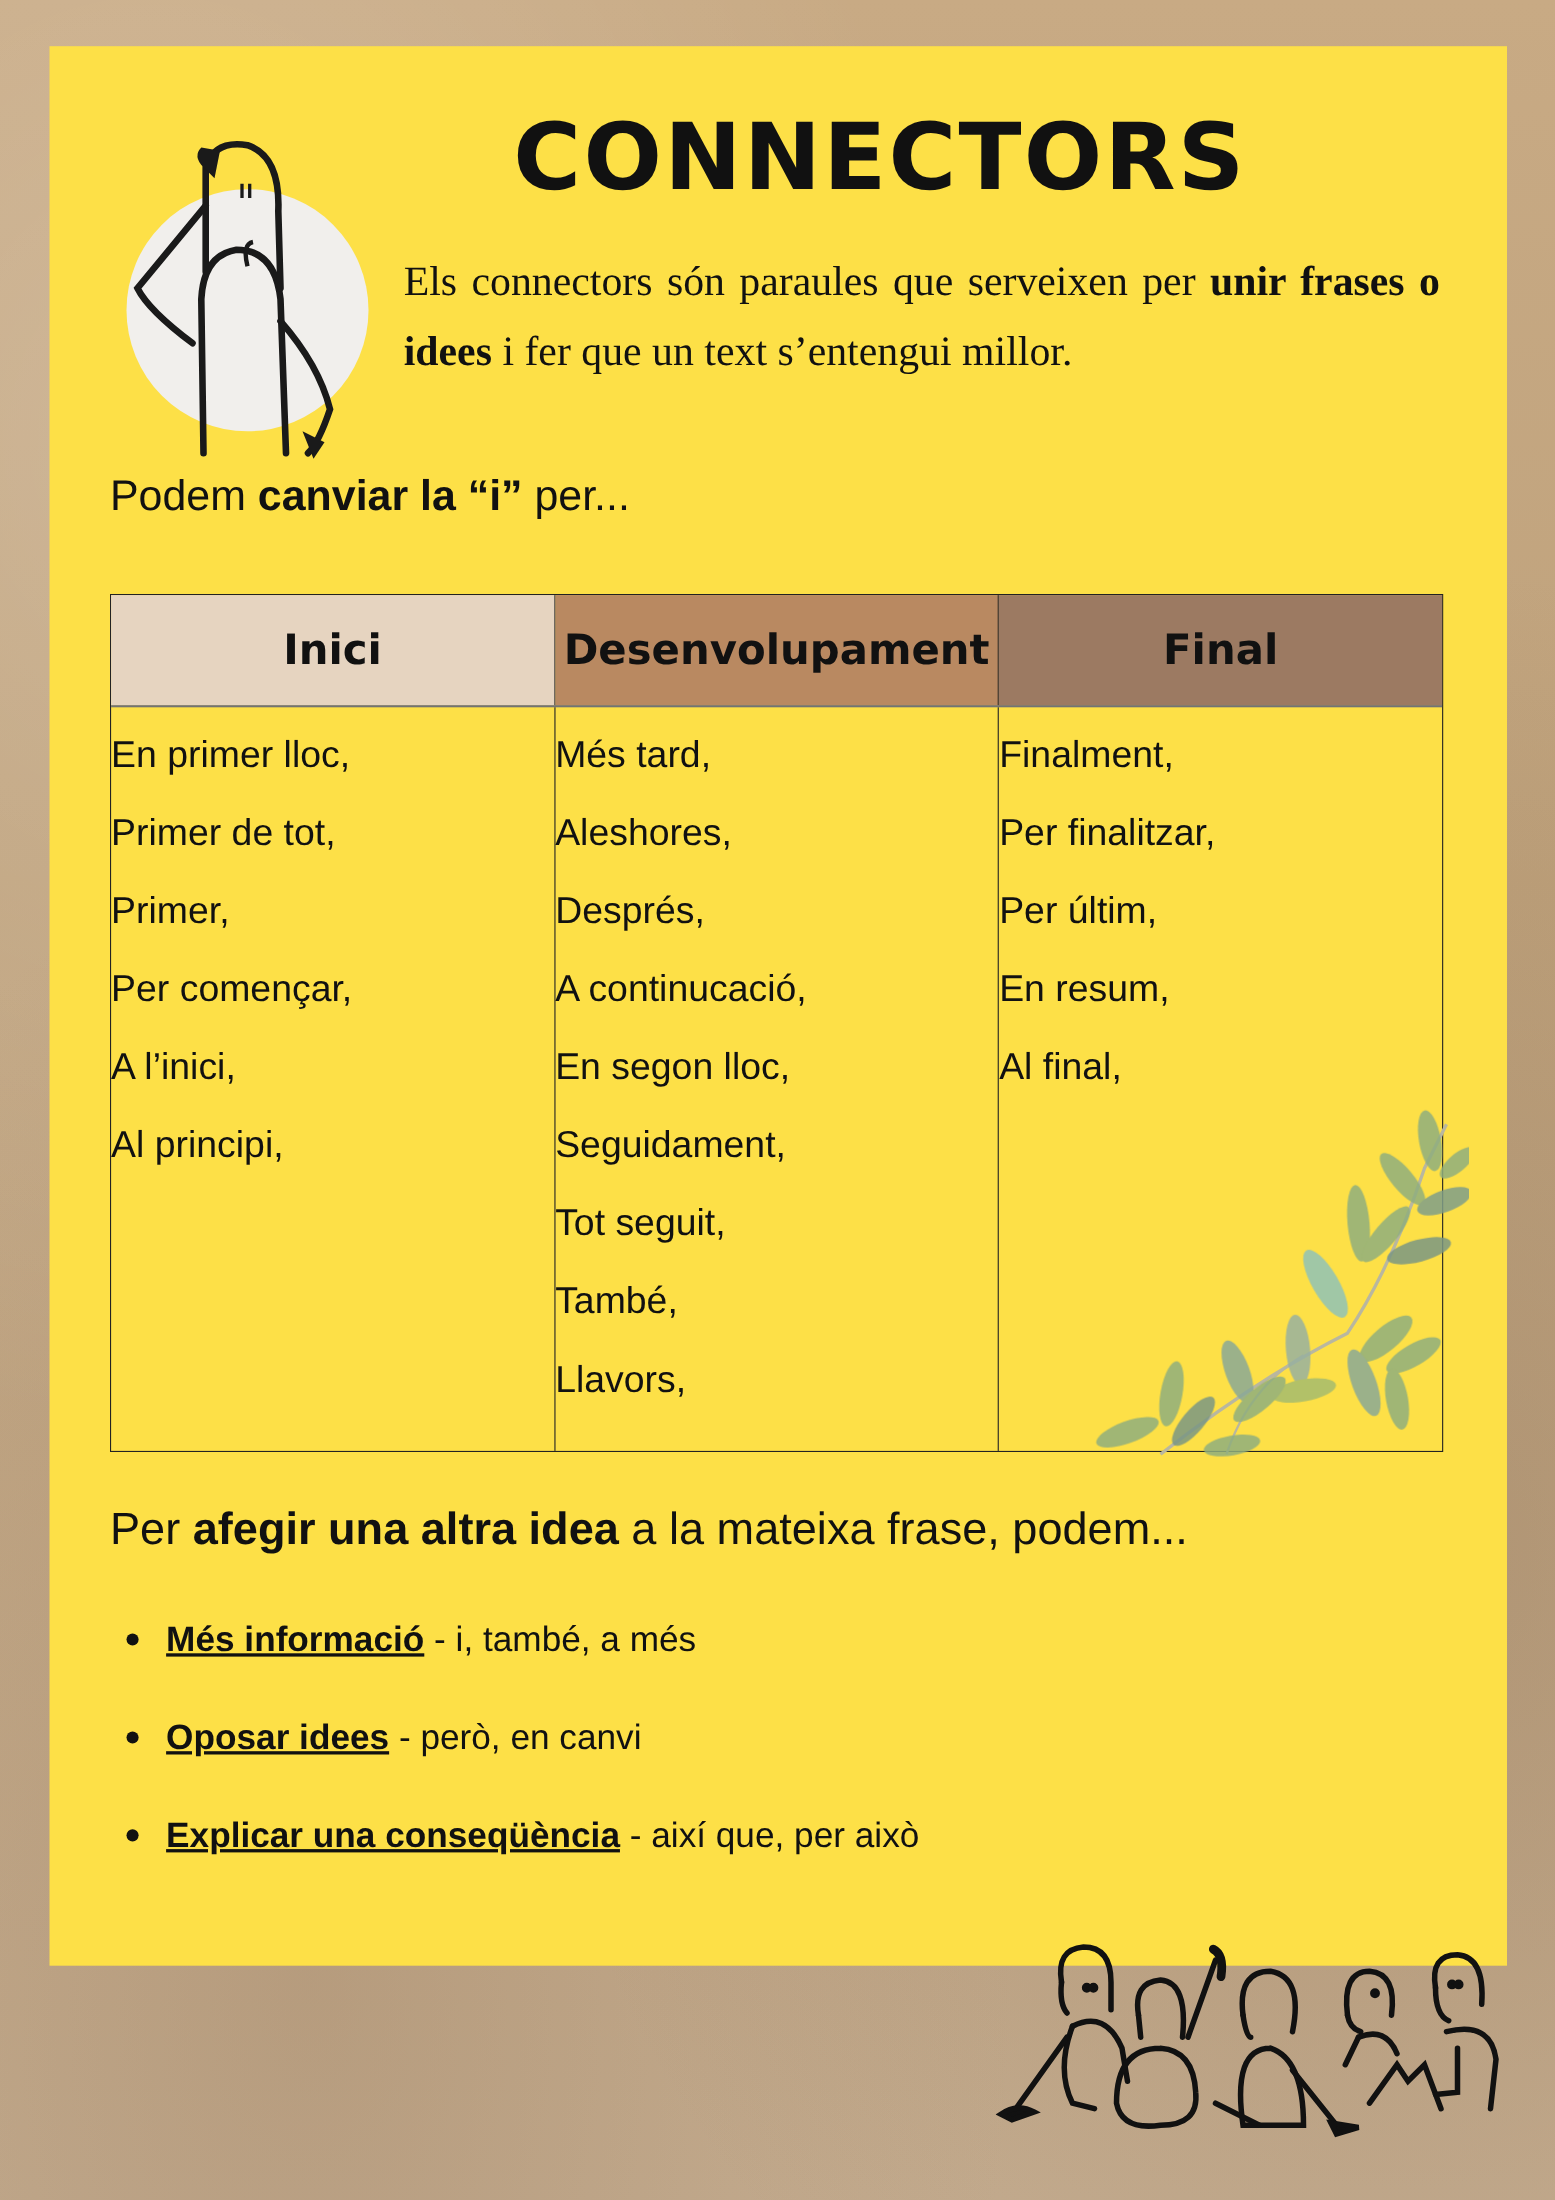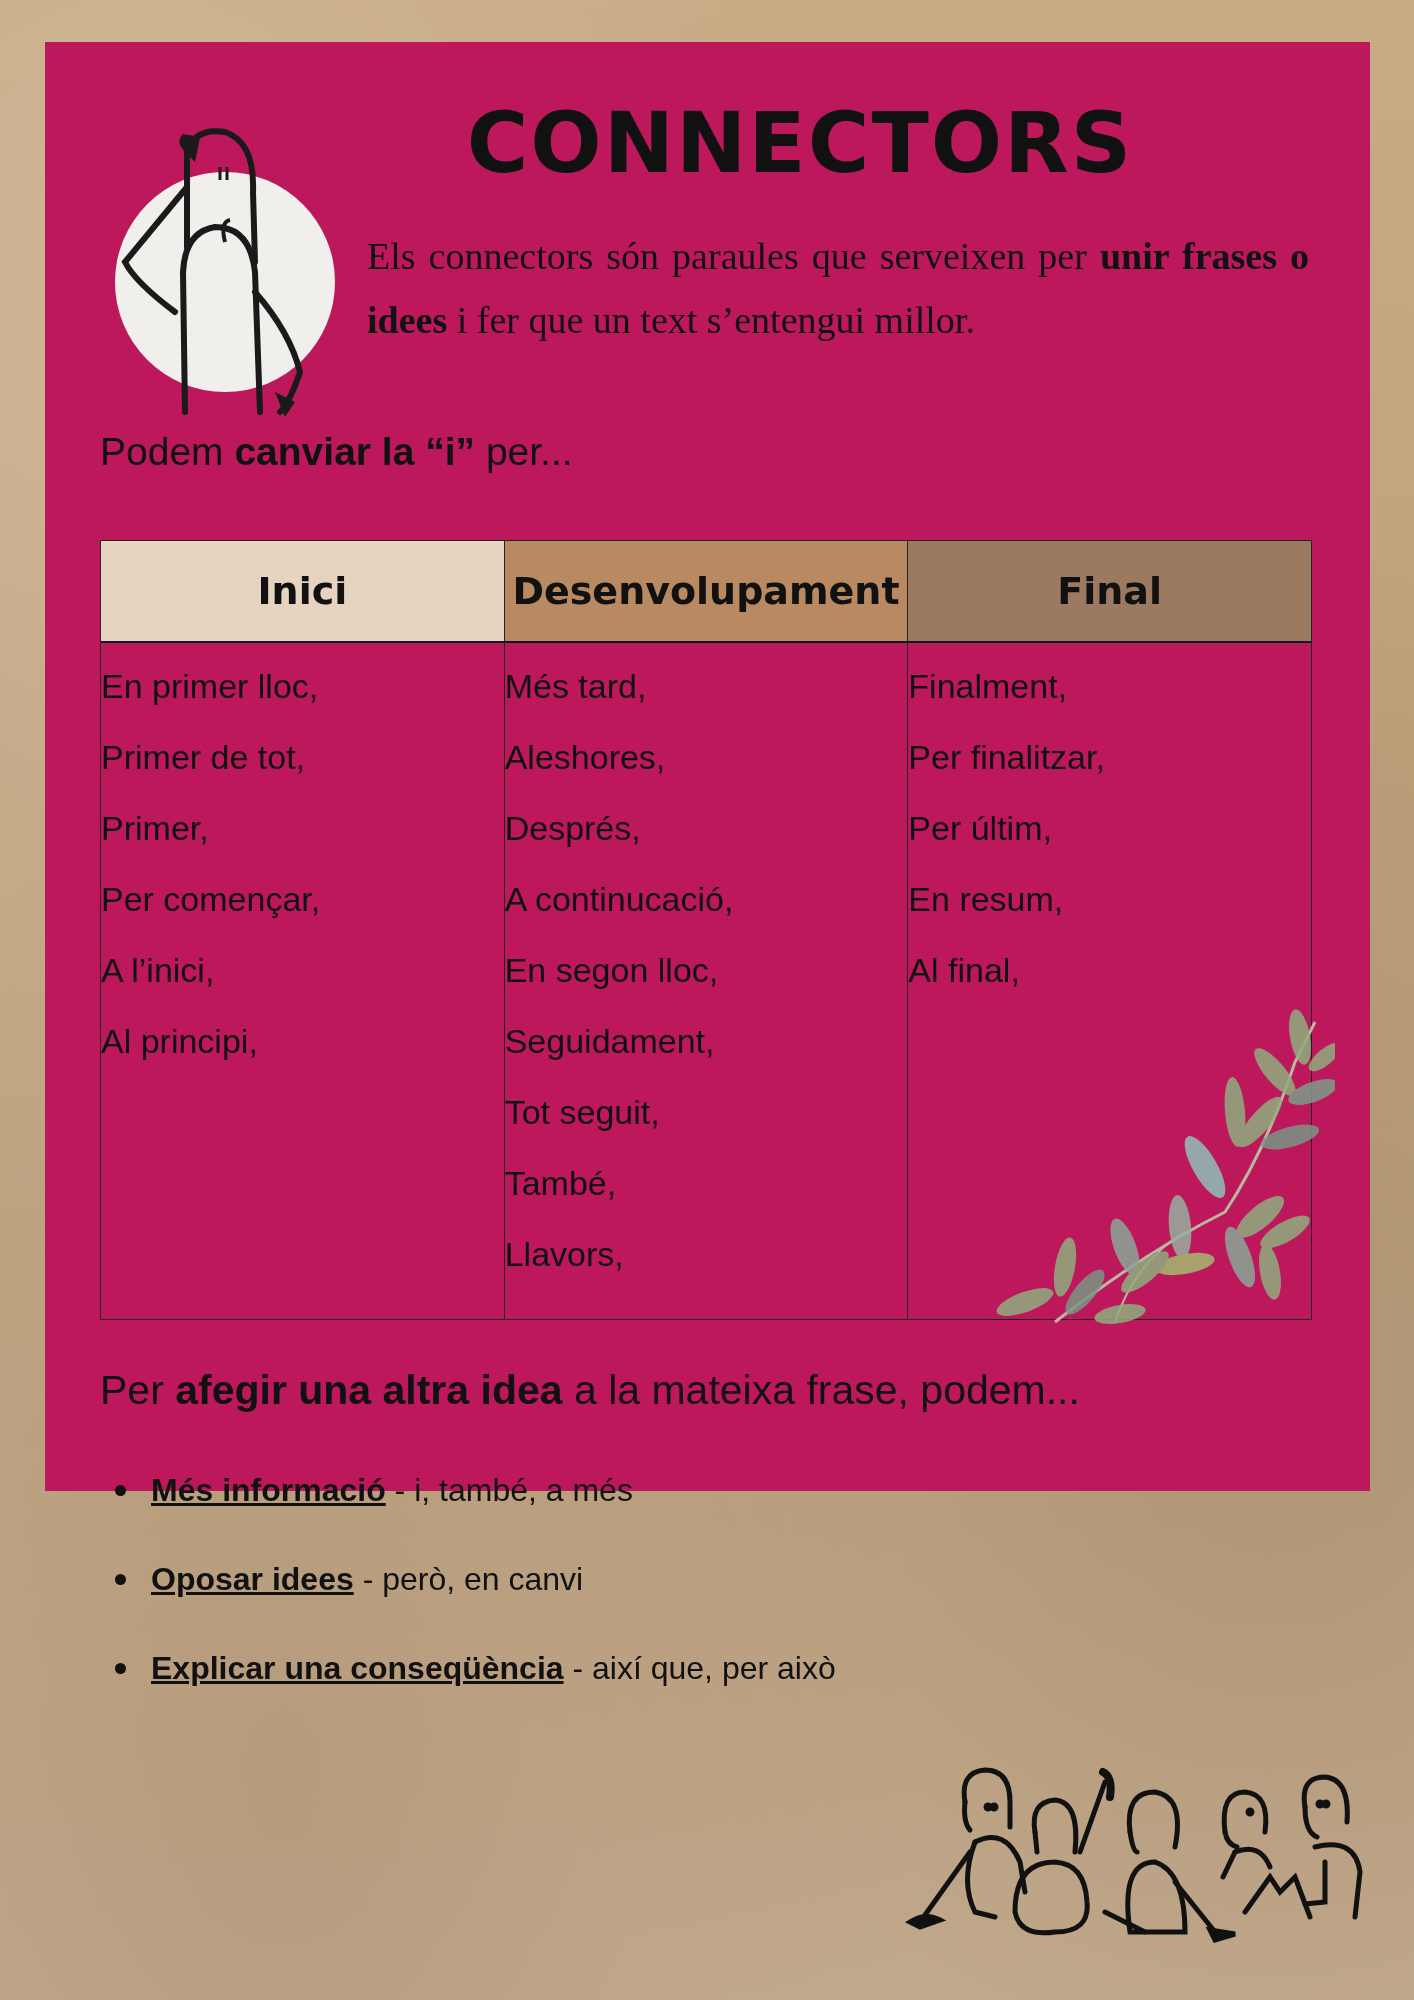--- a/index.html
+++ b/index.html
@@ -8,22 +8,22 @@
       background: #c9ad8a;
       background-image:
         radial-gradient(ellipse at 10% 20%, rgba(255,255,255,0.18), transparent 40%),
         radial-gradient(ellipse at 90% 70%, rgba(120,90,60,0.25), transparent 45%),
         radial-gradient(ellipse at 20% 90%, rgba(150,120,90,0.3), transparent 40%),
         linear-gradient(180deg, #c8aa84 0%, #bfa27c 40%, #c5ad90 100%);
       font-family: "DejaVu Sans", sans-serif;
       color:#111;
     }
     .page {
-      position:absolute; left:45px; top:42px; width:1325px; height:1449px;
-      background:#be185d;
+      position:absolute; left:45px; top:42px; width:1325px; height:1745px;
+      background:#fde047;
     }
     .title {
       position:absolute; left:0; right:0; top:52px; text-align:center;
       font-family: "DejaVu Sans", sans-serif; font-weight:bold;
       font-size:84px; letter-spacing:2px; padding-left:230px; box-sizing:border-box;
       width:1000px; left:140px;
     }
     .figure-thinker { position:absolute; left:30px; top:70px; width:300px; height:320px; }
     .intro {
       position:absolute; left:322px; top:182px; width:942px;
@@ -32,21 +32,21 @@
     }
     .intro b { font-weight:bold; }
     .canviar {
       position:absolute; left:55px; top:388px; font-size:39px;
       font-family:"Liberation Sans", sans-serif;
     }
     .table {
       position:absolute; left:55px; top:498px; width:1212px; height:780px;
       border:1.5px solid #222; box-sizing:border-box; display:flex; flex-direction:column;
     }
-    .thead { display:flex; height:100px; border-bottom:2px solid #0f172a; }
+    .thead { display:flex; height:100px; border-bottom:2px solid #737373; }
     .th {
       flex:1; display:flex; align-items:center; justify-content:center;
       font-size:38px; font-weight:bold; font-family:"DejaVu Sans", sans-serif;
       border-right:1.5px solid #222;
     }
     .th:last-child { border-right:none; }
     .tbody { display:flex; flex:1; }
     .td {
       flex:1; border-right:1.5px solid #222; padding-top:18px; text-align:left;
       font-family:"Liberation Sans", sans-serif; font-size:34px;

